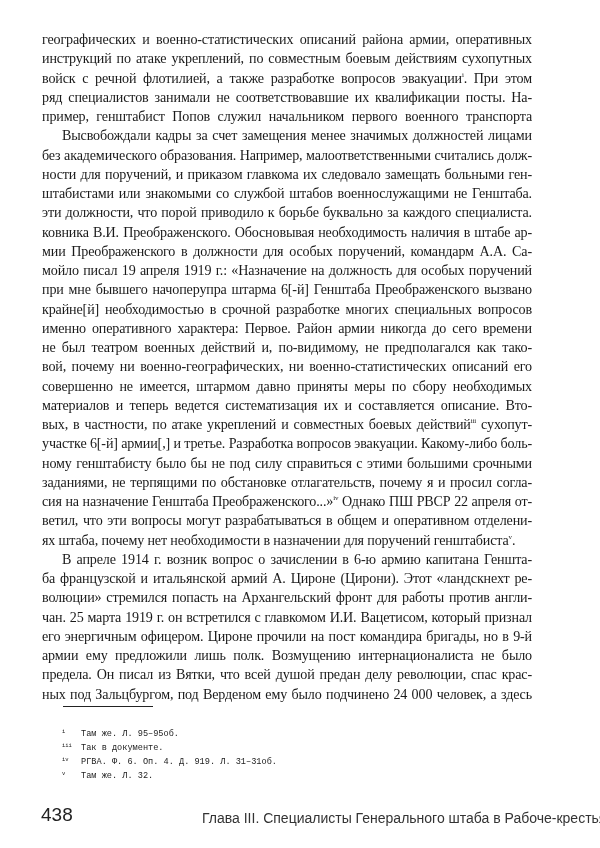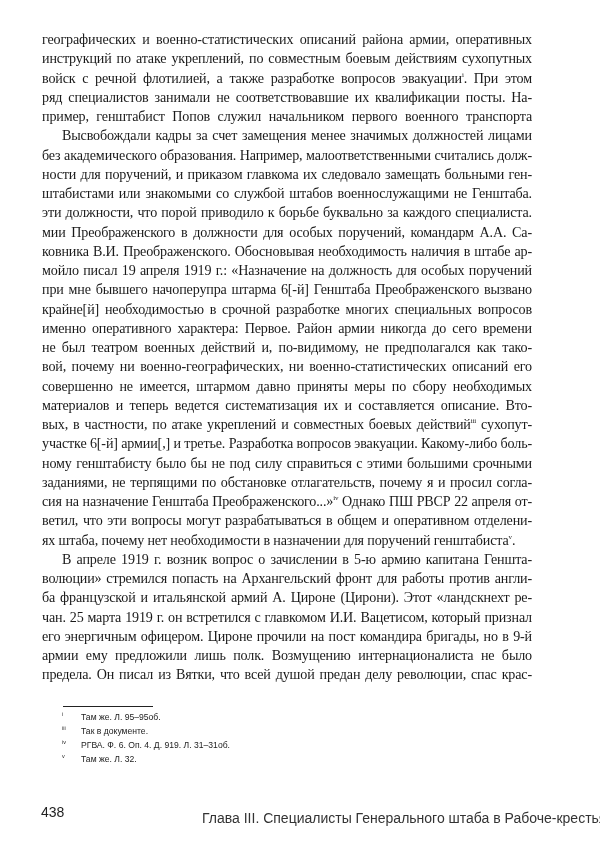--- a/index.html
+++ b/index.html
@@ -16,30 +16,30 @@
     text-align: justify; text-align-last: justify; overflow: hidden;
   }
   .line.last { text-align-last: left; }
   .line.indent { padding-left: 20px; }
   sup.fn { font-size: 7px; vertical-align: 6px; line-height: 0; }
   .fn-rule {
     position: absolute; left: 63px; top: 706px; width: 90px; height: 0;
     border-top: 1px solid #222;
   }
   .footnotes {
-    position: absolute; left: 62px; top: 711px; width: 400px;
-    font-family: Liberation Sans, sans-serif;
+    position: absolute; left: 62px; top: 728px; width: 400px;
+    font-family: Liberation Mono, monospace;
     font-size: 8.6px; line-height: 13.9px; color: #222;
   }
   .fn-item { display: flex; height: 13.9px; white-space: nowrap; }
   .fn-mark { width: 19px; font-size: 5.5px; position: relative; top: -3px; }
   .page-number {
     position: absolute; left: 41px; top: 804px;
     font-family: "Liberation Sans", "DejaVu Sans", sans-serif;
-    font-size: 14px; color: #222;
+    font-size: 19px; color: #222;
   }
   .running-header {
     position: absolute; left: 202px; top: 810px;
     font-family: "Liberation Sans", "DejaVu Sans", sans-serif;
     font-size: 14px; color: #333; white-space: nowrap; text-align: center;
   }
 </style>
 </head>
 <body>
 
@@ -51,45 +51,46 @@
     <span class="line"><span>войск с речной флотилией, а также разработке вопросов эвакуации</span><sup class="fn">i</sup><span>. При этом</span></span>
     <span class="line"><span>ряд специалистов занимали не соответствовавшие их квалификации посты. На-</span></span>
     <span class="line"><span>пример, генштабист Попов служил начальником первого военного транспорта</span></span>
 
     <span class="line indent"><span>Высвобождали кадры за счет замещения менее значимых должностей лицами</span></span>
     <span class="line"><span>без академического образования. Например, малоответственными считались долж-</span></span>
     <span class="line"><span>ности для поручений, и приказом главкома их следовало замещать больными ген-</span></span>
     <span class="line"><span>штабистами или знакомыми со службой штабов военнослужащими не Генштаба.</span></span>
     <span class="line"><span>эти должности, что порой приводило к борьбе буквально за каждого специалиста.</span></span>
 
+    <span class="line"><span>ковника В.И. Преображенского. Обосновывая необходимость наличия в штабе ар-</span></span>
     <span class="line"><span>мии Преображенского в должности для особых поручений, командарм А.А. Са-</span></span>
-    <span class="line"><span>ковника В.И. Преображенского. Обосновывая необходимость наличия в штабе ар-</span></span>
     <span class="line"><span>мойло писал 19 апреля 1919 г.: «Назначение на должность для особых поручений</span></span>
     <span class="line"><span>при мне бывшего начоперупра штарма 6[-й] Генштаба Преображенского вызвано</span></span>
     <span class="line"><span>крайне[й] необходимостью в срочной разработке многих специальных вопросов</span></span>
     <span class="line"><span>именно оперативного характера: Первое. Район армии никогда до сего времени</span></span>
     <span class="line"><span>не был театром военных действий и, по-видимому, не предполагался как тако-</span></span>
     <span class="line"><span>вой, почему ни военно-географических, ни военно-статистических описаний его</span></span>
     <span class="line"><span>совершенно не имеется, штармом давно приняты меры по сбору необходимых</span></span>
     <span class="line"><span>материалов и теперь ведется систематизация их и составляется описание. Вто-</span></span>
     <span class="line"><span>вых, в частности, по атаке укреплений и совместных боевых действий</span><sup class="fn">iii</sup><span> сухопут-</span></span>
     <span class="line"><span>участке 6[-й] армии[,] и третье. Разработка вопросов эвакуации. Какому-либо боль-</span></span>
     <span class="line"><span>ному генштабисту было бы не под силу справиться с этими большими срочными</span></span>
     <span class="line"><span>заданиями, не терпящими по обстановке отлагательств, почему я и просил согла-</span></span>
     <span class="line"><span>сия на назначение Генштаба Преображенского...»</span><sup class="fn">iv</sup><span> Однако ПШ РВСР 22 апреля от-</span></span>
     <span class="line"><span>ветил, что эти вопросы могут разрабатываться в общем и оперативном отделени-</span></span>
     <span class="line last"><span>ях штаба, почему нет необходимости в назначении для поручений генштабиста</span><sup class="fn">v</sup><span>.</span></span>
 
-    <span class="line indent"><span>В апреле 1919 г. возник вопрос о зачислении в 5-ю армию капитана Геншта-</span></span>
+    <span class="line indent"><span>В апреле 1914 г. возник вопрос о зачислении в 6-ю армию капитана Геншта-</span></span>
+    <span class="line"><span>ба французской и итальянской армий А. Цироне (Цирони). Этот «ландскнехт ре-</span></span>
     <span class="line"><span>волюции» стремился попасть на Архангельский фронт для работы против англи-</span></span>
-    <span class="line"><span>ба французской и итальянской армий А. Цироне (Цирони). Этот «ландскнехт ре-</span></span>
     <span class="line"><span>чан. 25 марта 1919 г. он встретился с главкомом И.И. Вацетисом, который признал</span></span>
     <span class="line"><span>его энергичным офицером. Цироне прочили на пост командира бригады, но в 9-й</span></span>
     <span class="line"><span>армии ему предложили лишь полк. Возмущению интернационалиста не было</span></span>
     <span class="line"><span>предела. Он писал из Вятки, что всей душой предан делу революции, спас крас-</span></span>
+    <span class="line"><span>ных под Зальцбургом, под Верденом ему было подчинено 24 000 человек, а здесь</span></span>
   </div>
 
   <div class="fn-rule"></div>
 
   <div class="footnotes">
     <div class="fn-item">
       <span class="fn-mark">i</span>
       <span>Там же. Л. 95–95об.</span>
     </div>
     <div class="fn-item">

